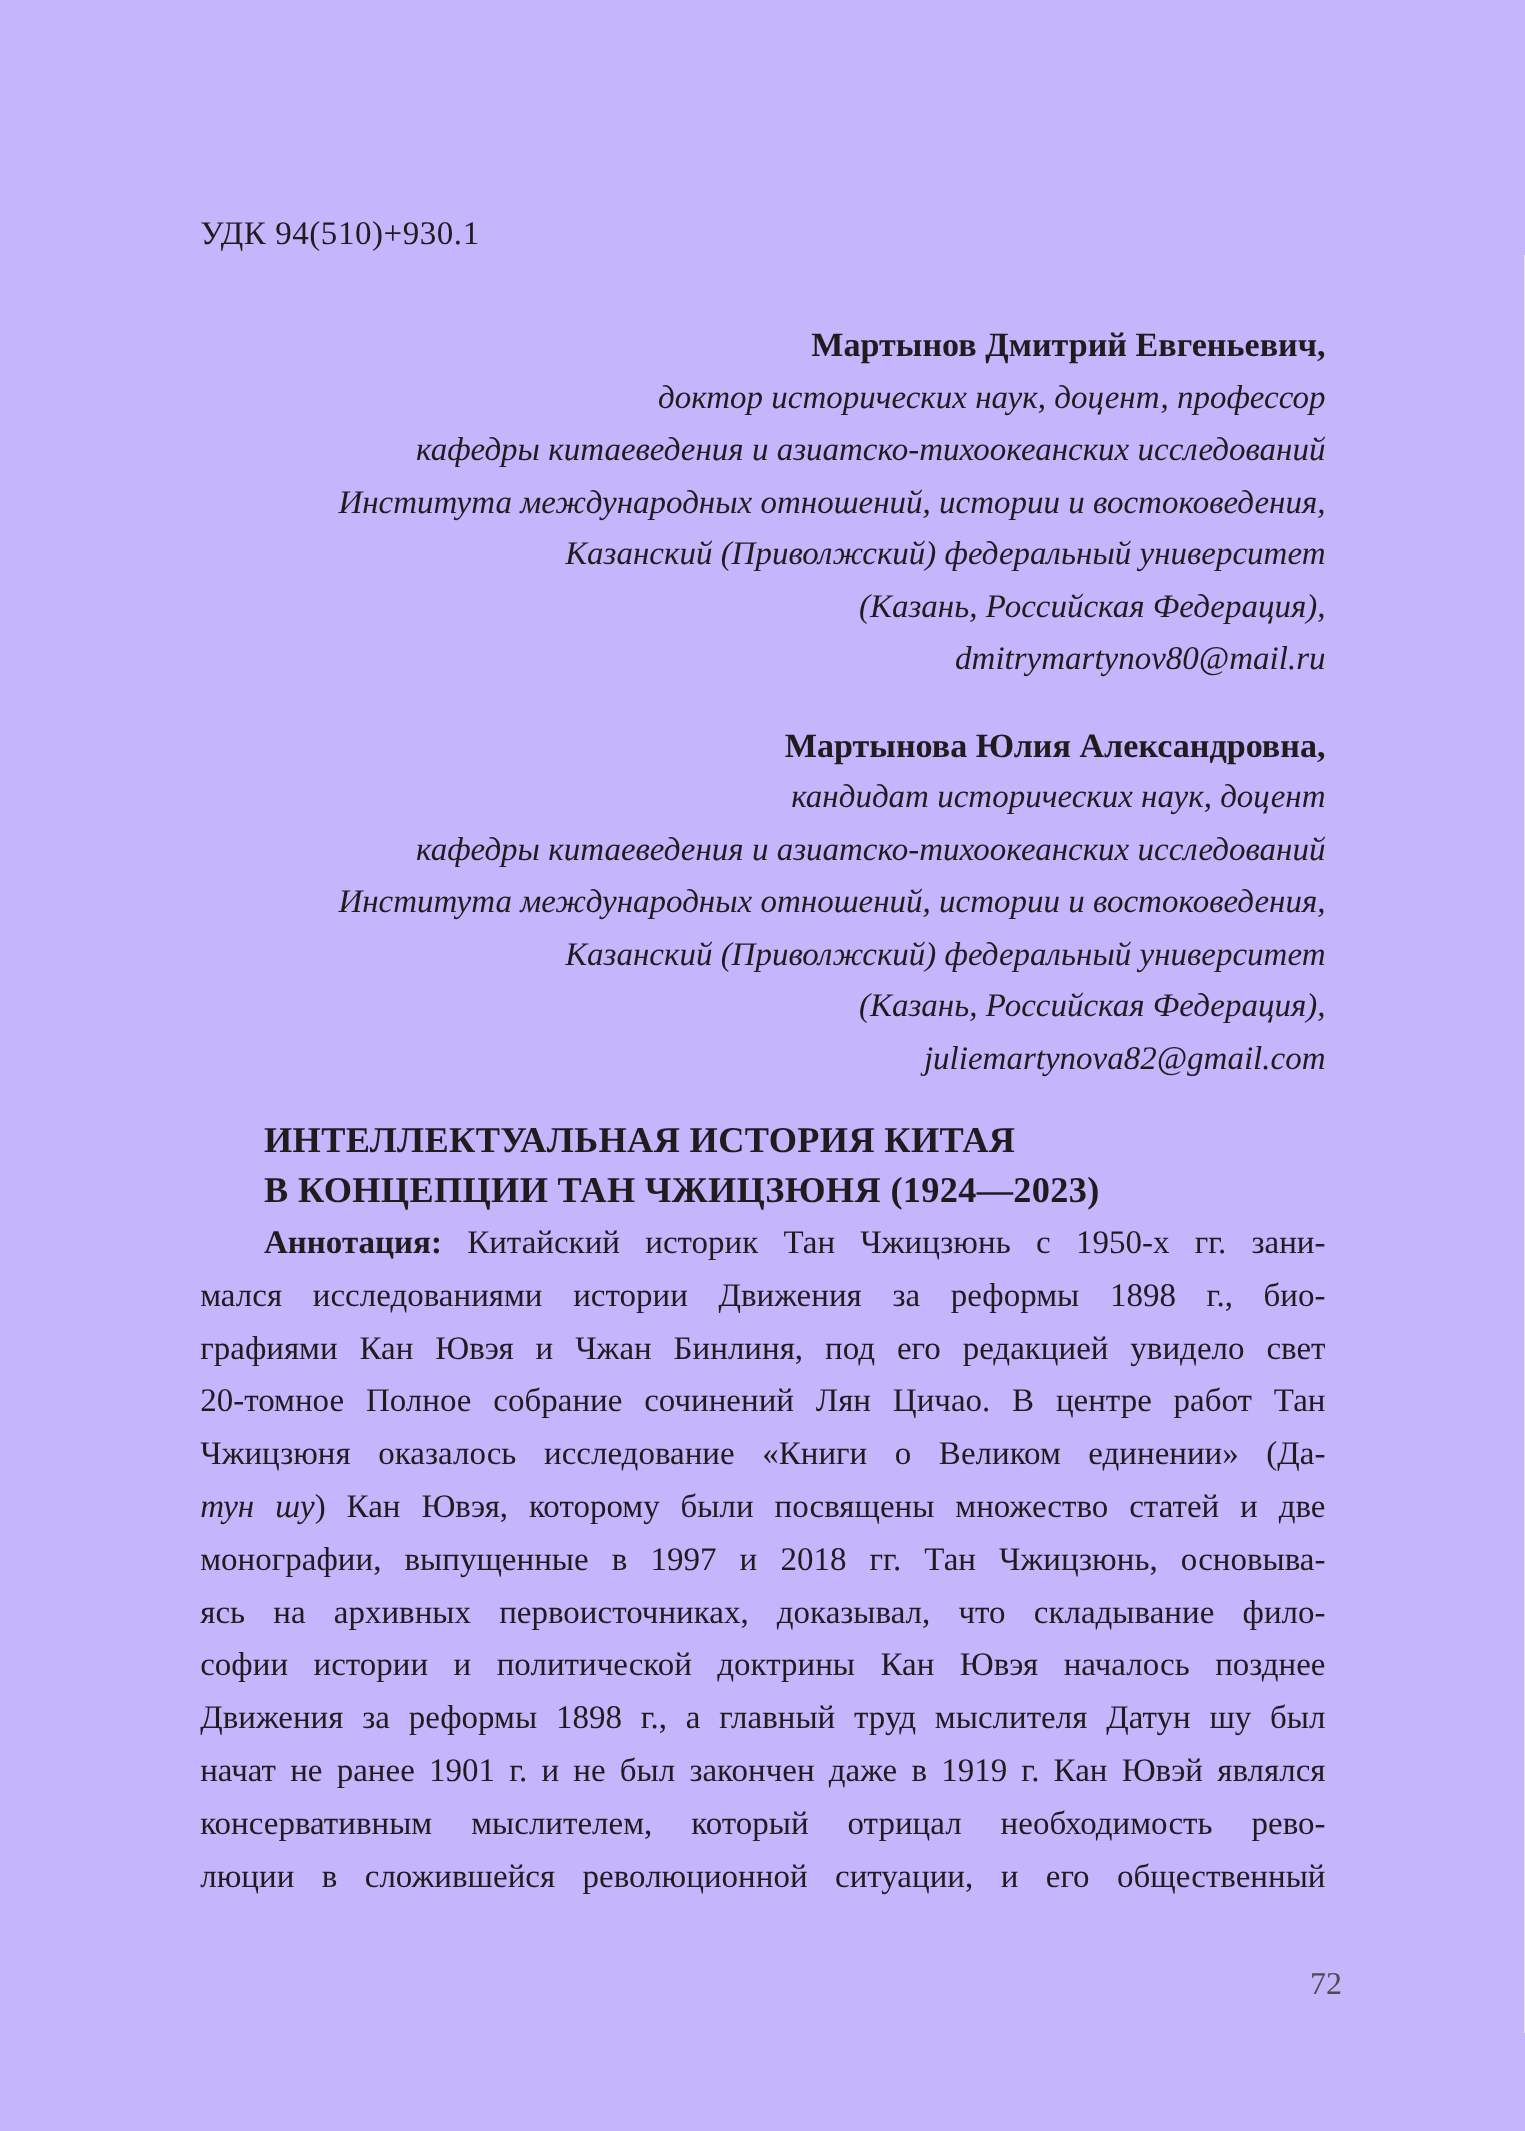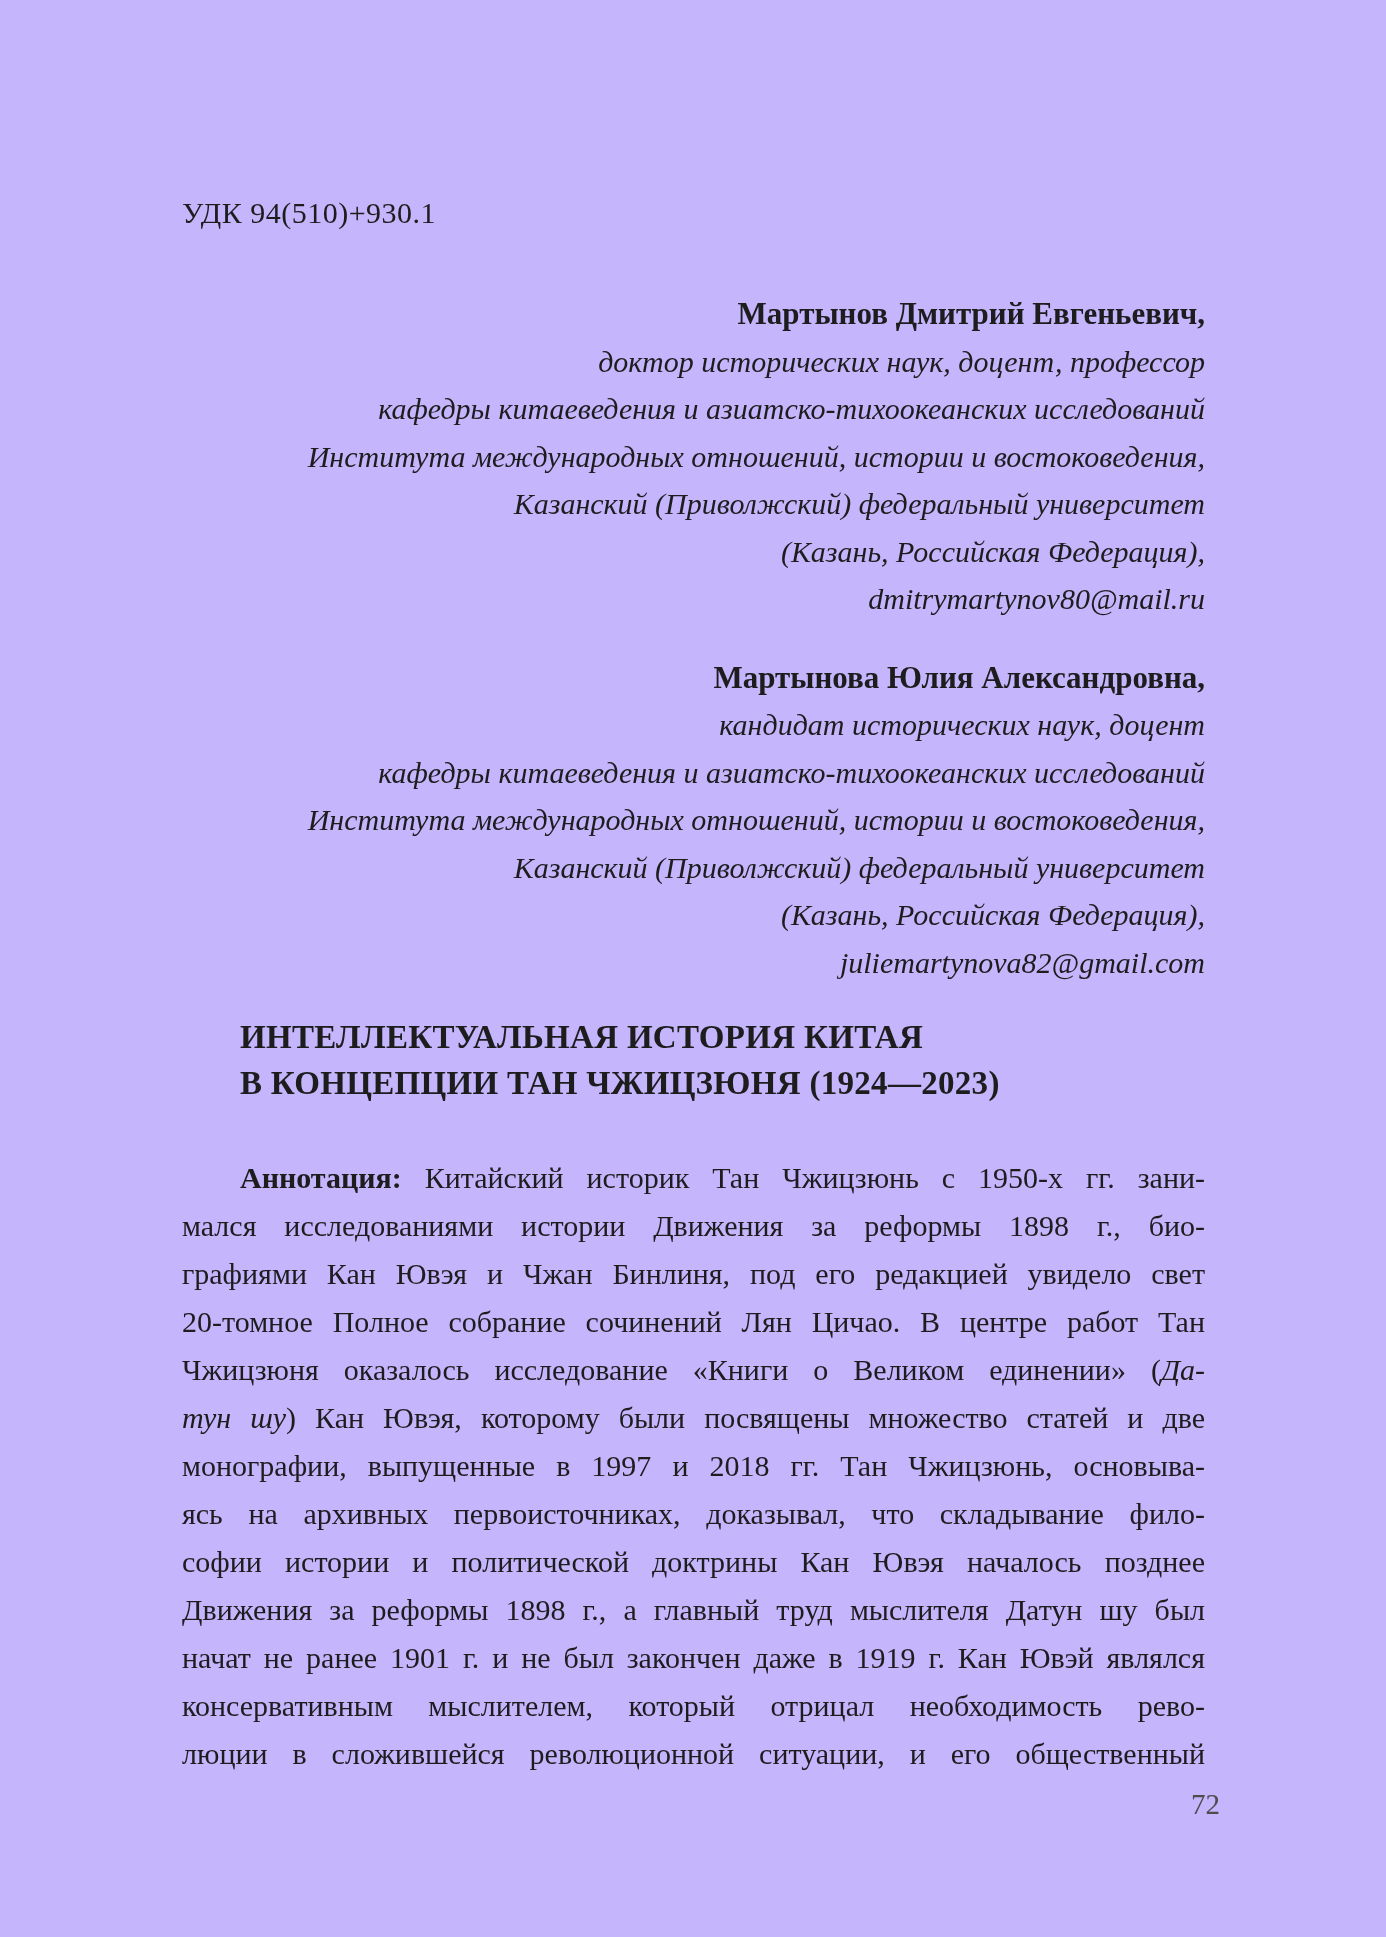--- a/index.html
+++ b/index.html
@@ -43,21 +43,20 @@
   .block1 { margin-top: 60px; }
   .block2 { margin-top: 31px; text-align: right; }
   .title {
     margin: 28px 0 0 58px;
     font-weight: 700;
     font-size: 33px;
     line-height: 46px;
     letter-spacing: 0.3px;
   }
   .abstract {
-    margin-top: 48px;
     font-size: 30px;
     line-height: 48px;
   }
   .abstract .line {
     text-align: justify;
     text-align-last: justify;
     white-space: nowrap;
   }
   .abstract .line { white-space: normal; }
   .abstract .line.indent {
@@ -102,21 +101,21 @@
     <div class="title">
       <div>ИНТЕЛЛЕКТУАЛЬНАЯ ИСТОРИЯ КИТАЯ</div>
       <div>В КОНЦЕПЦИИ ТАН ЧЖИЦЗЮНЯ (1924—2023)</div>
     </div>
 
     <div class="abstract">
       <div class="line indent"><span style="font-weight: 700;">Аннотация:</span><span> Китайский историк Тан Чжицзюнь с 1950-х гг. зани-</span></div>
       <div class="line"><span>мался исследованиями истории Движения за реформы 1898 г., био-</span></div>
       <div class="line"><span>графиями Кан Ювэя и Чжан Бинлиня, под его редакцией увидело свет</span></div>
       <div class="line"><span>20-томное Полное собрание сочинений Лян Цичао. В центре работ Тан</span></div>
-      <div class="line"><span>Чжицзюня оказалось исследование «Книги о Великом единении» (</span><span style="font-style: italic;">Да-</span></div>
+      <div class="line"><span>Чжицзюня оказалось исследование «Книги о Великом единении» (</span><span style="">Да-</span></div>
       <div class="line"><span style="font-style: italic;">тун шу</span><span>) Кан Ювэя, которому были посвящены множество статей и две</span></div>
       <div class="line"><span>монографии, выпущенные в 1997 и 2018 гг. Тан Чжицзюнь, основыва-</span></div>
       <div class="line"><span>ясь на архивных первоисточниках, доказывал, что складывание фило-</span></div>
       <div class="line"><span>софии истории и политической доктрины Кан Ювэя началось позднее</span></div>
       <div class="line"><span>Движения за реформы 1898 г., а главный труд мыслителя </span><span style="">Датун шу</span><span> был</span></div>
       <div class="line"><span>начат не ранее 1901 г. и не был закончен даже в 1919 г. Кан Ювэй являлся</span></div>
       <div class="line"><span>консервативным мыслителем, который отрицал необходимость рево-</span></div>
       <div class="line"><span>люции в сложившейся революционной ситуации, и его общественный</span></div>
     </div>
 

